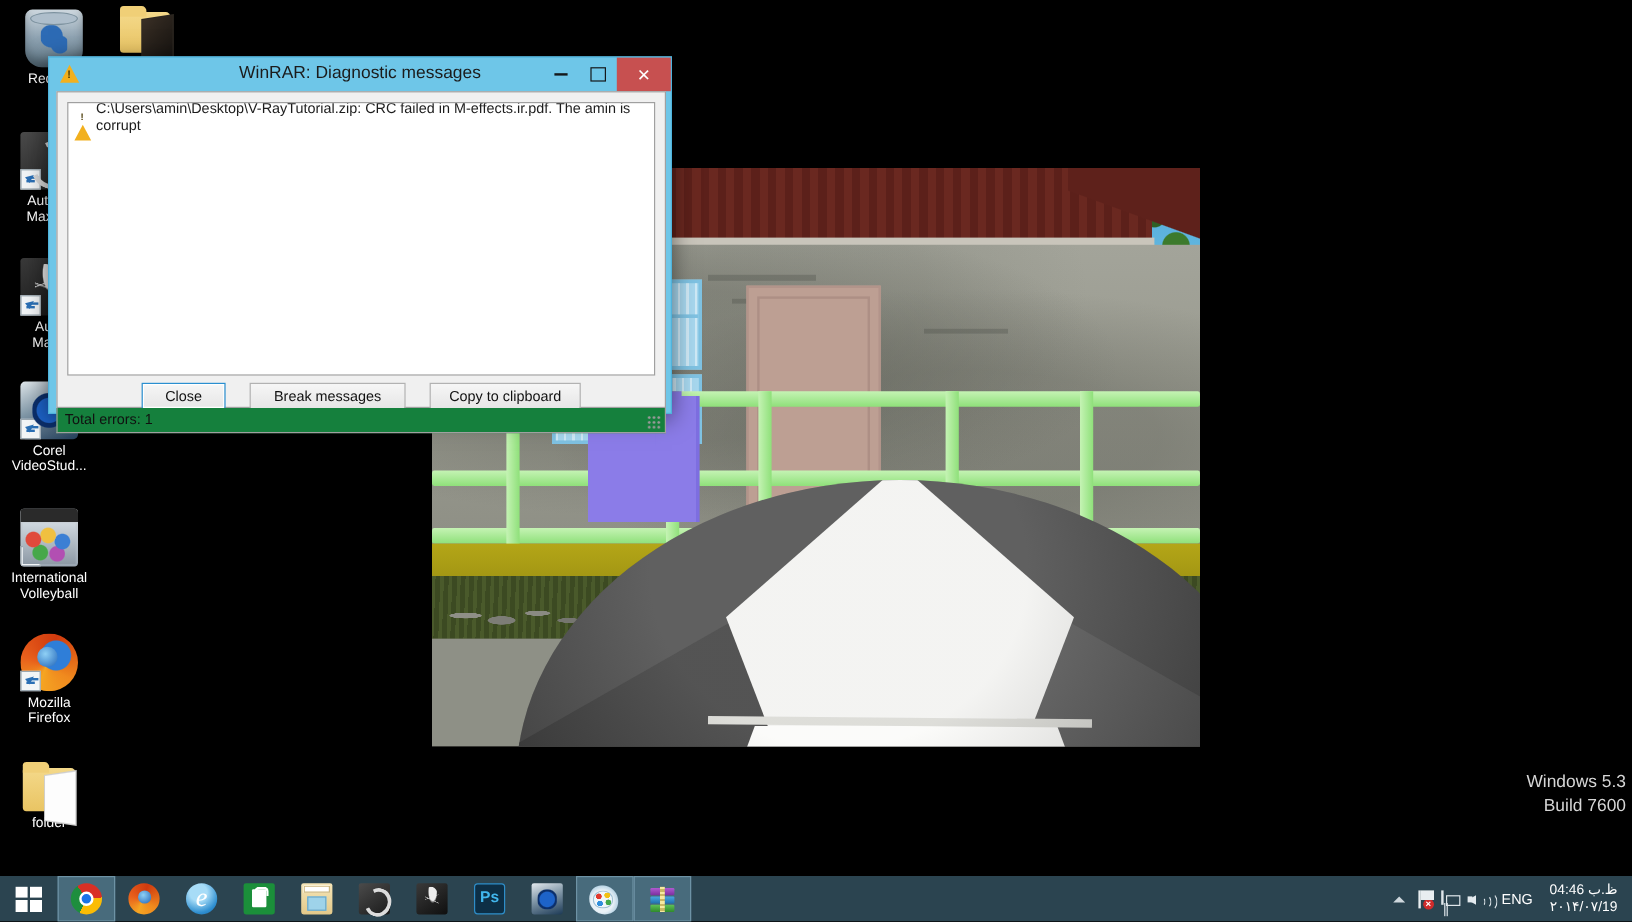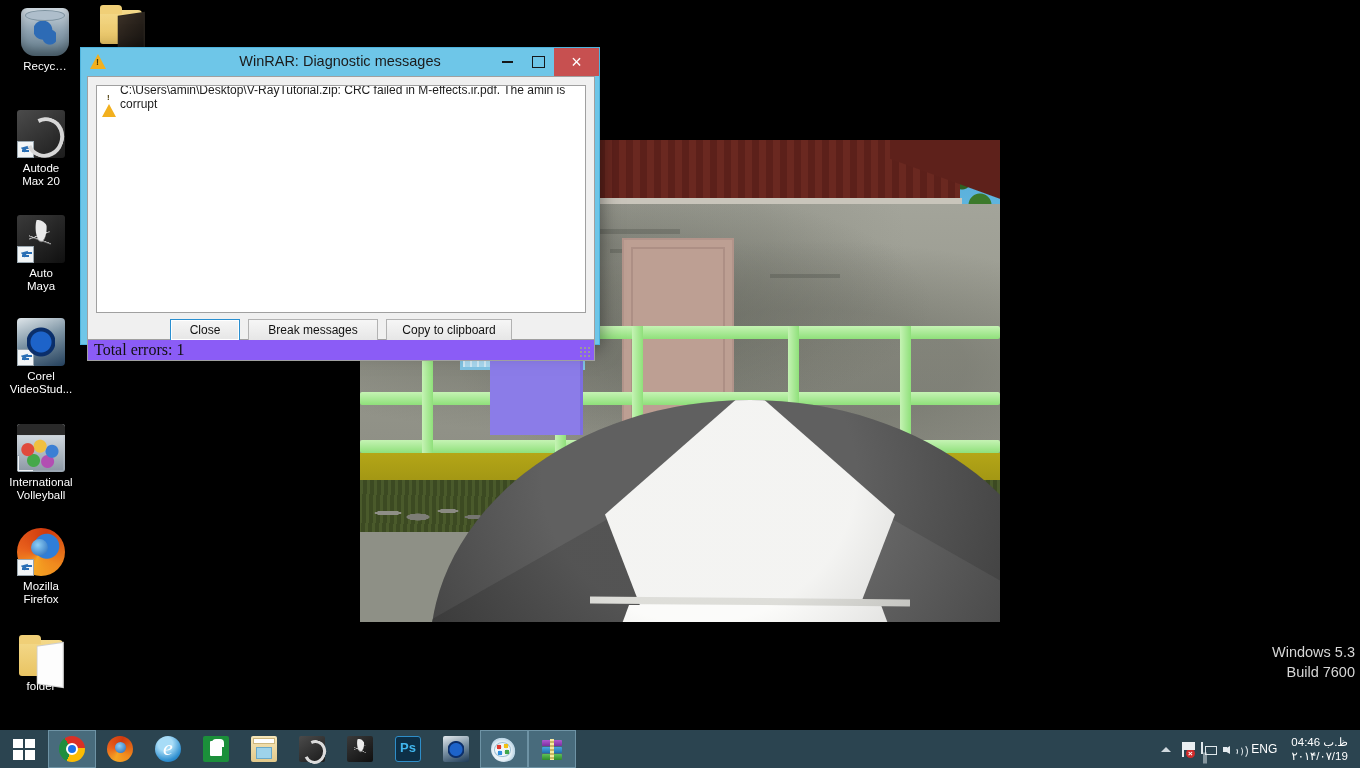--- a/index.html
+++ b/index.html
@@ -134,21 +134,21 @@
   
   .ico-firefox{border-radius:50%;background:
       radial-gradient(circle at 62% 38%, #2f7ed8 0 12px, transparent 13px),
       conic-gradient(from 200deg at 45% 55%, #f5a623 0deg, #e8601c 90deg, #d03a0e 180deg, #f08a1e 280deg, #f5a623 360deg);}
   .ico-firefox::after{content:"";position:absolute;left:14px;top:11px;width:17px;height:17px;border-radius:50%;
       background:radial-gradient(circle at 40% 35%,#8fd0f5,#1f63b8);}
 
   
   #winrar{position:absolute;left:40px;top:47px;width:520px;height:298px;
       background:#6ec6e8;border:1px solid #4eb3dd;box-shadow:0 4px 18px rgba(0,0,0,.5);
-      box-sizing:border-box;margin-left:40px;}
+      box-sizing:border-box;}
   .titlebar{height:28px;position:relative;}
   .title-icon{position:absolute;left:9px;top:6px;width:17px;height:16px;}
   .tri-warn{width:0;height:0;border-left:8px solid transparent;border-right:8px solid transparent;border-bottom:15px solid #f2b01e;position:relative;}
   .tri-warn::after{content:"!";position:absolute;left:-2px;top:4px;font-size:9px;font-weight:bold;color:#4a3a06;line-height:9px;}
   .title-text{position:absolute;left:0;right:0;top:5px;text-align:center;font-size:14.5px;color:#1b1b1b;}
   .win-btns{position:absolute;right:0;top:0;display:flex;height:28px;}
   .wb{width:31px;height:28px;display:flex;align-items:center;justify-content:center;cursor:default;}
   .wb-min::after{content:"";width:11px;height:2px;background:#15181a;display:block;}
   .wb-max::after{content:"";width:11px;height:10px;border:1.6px solid #15181a;display:block;}
   .wb-close{width:45px;background:#c75050;}
@@ -158,31 +158,31 @@
   .listview{position:absolute;left:8px;top:8px;width:490px;height:228px;background:#fff;border:1px solid #a0a0a0;box-sizing:border-box;overflow:hidden;}
   .lv-head{height:20px;background:linear-gradient(180deg,#fdfdfd,#f1f1f1);border-bottom:1px solid #d4d4d4;position:relative;}
   .lv-col{position:absolute;top:0;height:20px;font-size:12px;color:#1c1c1c;padding-left:7px;line-height:20px;box-sizing:border-box;}
   .lv-col.c1{left:0;width:450px;border-right:1px solid #dcdcdc;}
   .lv-col.c2{left:450px;width:38px;}
   .lv-row{height:21px;display:flex;align-items:center;padding-left:5px;font-size:12px;color:#1c1c1c;}
   .lv-row .wicon{width:15px;height:14px;margin-right:3px;flex:none;position:relative;}
   .lv-row .wicon .tri-warn{border-left-width:7px;border-right-width:7px;border-bottom-width:13px;}
   .lv-row .wicon .tri-warn::after{font-size:8px;left:-2px;top:3px;}
 
-  .btnrow{position:absolute;left:0;right:0;top:242px;display:flex;gap:8px;justify-content:center;align-items:flex-end;}
+  .btnrow{position:absolute;left:0;right:0;top:242px;display:flex;gap:20px;justify-content:center;align-items:flex-end;}
   .btn{height:22px;background:linear-gradient(180deg,#f6f6f6,#e6e6e6);border:1px solid #b2b2b2;
        font-size:12px;color:#111;display:flex;align-items:center;justify-content:center;cursor:default;
        font-family:"Liberation Sans",sans-serif;box-sizing:border-box;}
   .btn.default{border:1px solid #2a8fd0;box-shadow:inset 0 0 0 1px #fff;}
   .btn-close{width:70px;}
   .btn-break{width:130px;}
   .btn-copy{width:126px;}
 
-  .statusbar{position:absolute;left:6px;top:292px;width:508px;height:21px;background:#8b5cf6;border:1px solid #a0a0a0;
-      border-top:none;box-sizing:border-box;font-size:16px;color:#111;line-height:19px;padding-left:6px;font-family:Liberation Serif, serif;}
+  .statusbar{position:absolute;left:6px;top:292px;width:508px;height:21px;background:#15803d;border:1px solid #a0a0a0;
+      border-top:none;box-sizing:border-box;font-size:12px;color:#111;line-height:19px;padding-left:6px;}
   .grip{position:absolute;right:3px;bottom:2px;width:12px;height:12px;
       background-image:
         radial-gradient(circle, #9a9a9a 1px, transparent 1.2px);
       background-size:4px 4px;background-position:0 0;}
 
   
   #watermark{position:absolute;right:5px;bottom:48px;text-align:right;color:#d6d6d6;font-size:14.5px;line-height:20px;}
 
   
   #taskbar{position:absolute;left:0;bottom:0;width:1360px;height:38px;background:#2b4450;display:flex;align-items:center;}

